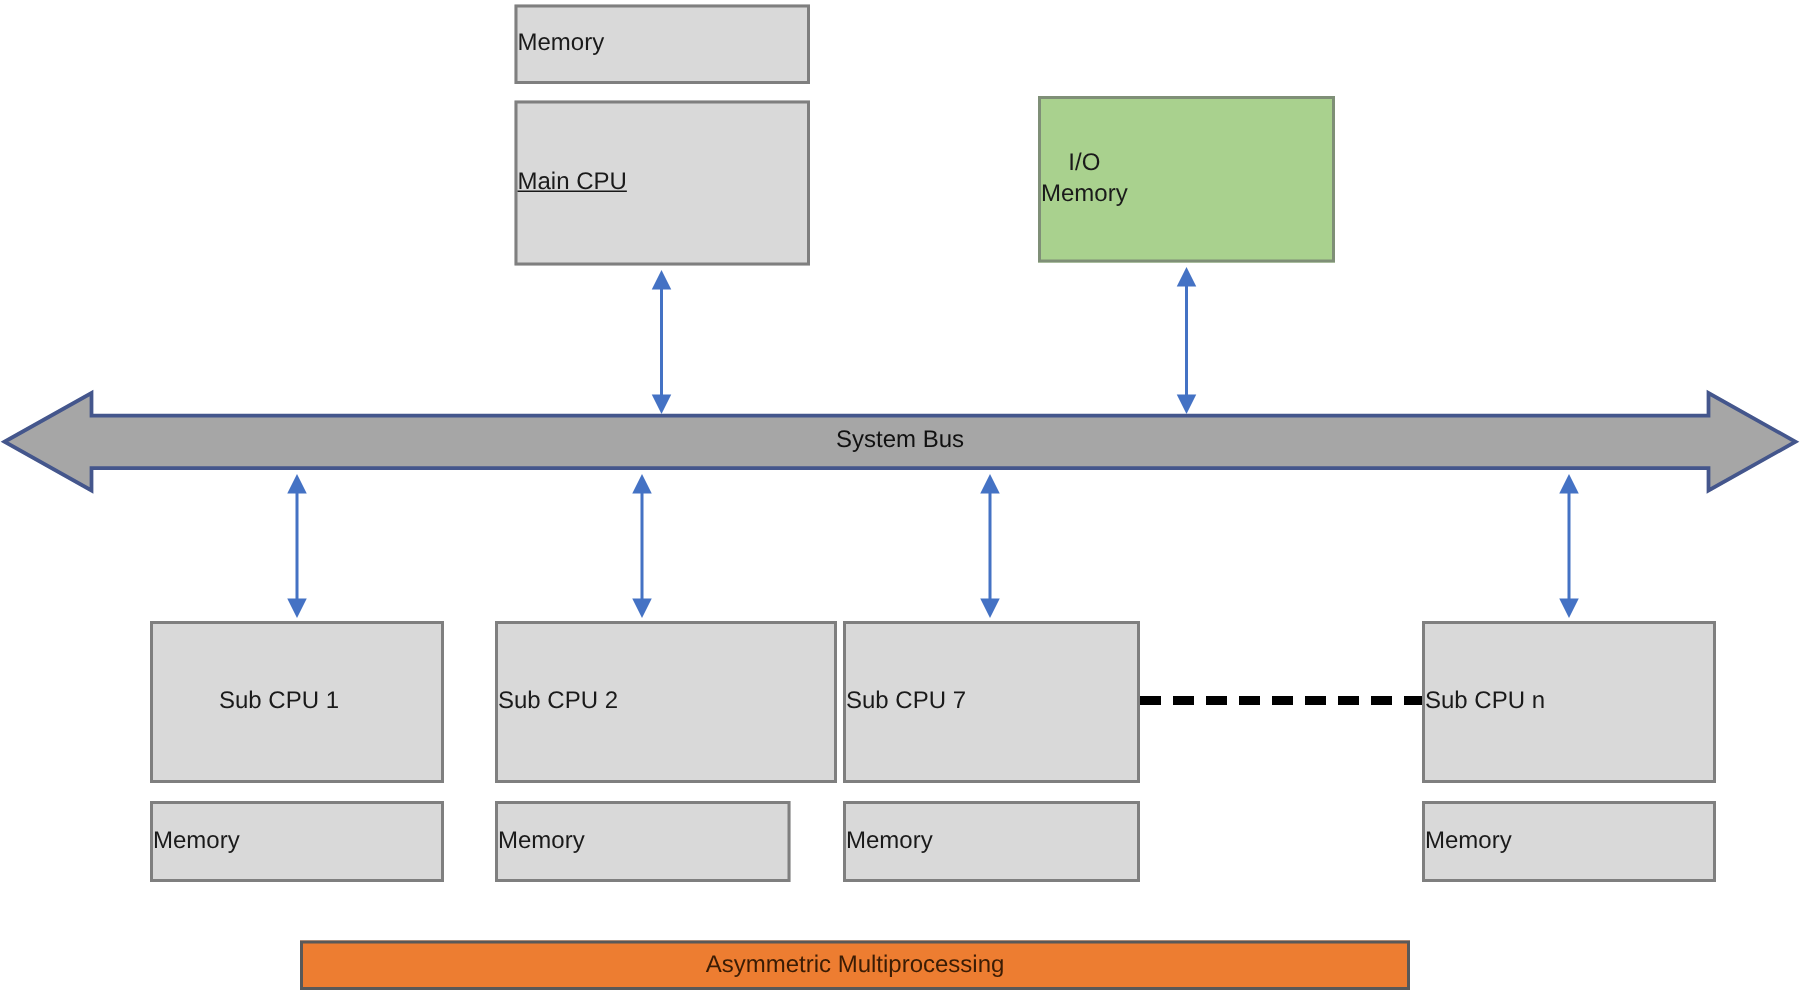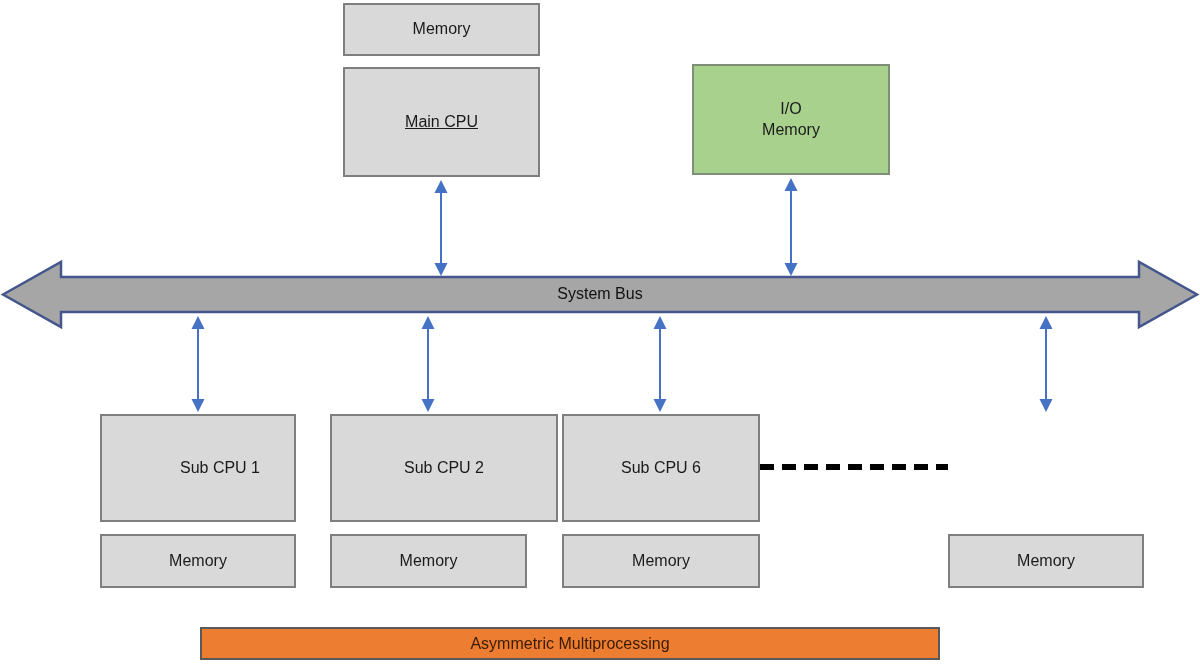--- a/index.html
+++ b/index.html
@@ -15,21 +15,20 @@
     background: #ffffff;
     overflow: hidden;
   }
   .box {
     position: absolute;
     background: #d9d9d9;
     border: 2px solid #7f7f7f;
     box-sizing: border-box;
     display: flex;
     align-items: center;
-    justify-content: center;
     color: #1a1a1a;
     font-size: 16px;
     text-align: center;
     white-space: pre-line;
     line-height: 1.3;
   }
   .box.green {
     background: #a9d18e;
     border-color: #7f8f77;
   }
@@ -116,21 +115,24 @@
     <polygon points="11,97 4.5,84 17.5,84" fill="#4472c4"></polygon>
   </svg>
 
   <div class="box" style="left:100px; top:414px; width:196px; height:108px;padding-left:44px;">
     <span>Sub CPU 1</span>
   </div>
   <div class="box" style="left:330px; top:414px; width:228px; height:108px;">
     <span>Sub CPU 2</span>
   </div>
   <div class="box" style="left:562px; top:414px; width:198px; height:108px;">
-    <span>Sub CPU 6</span>
+    <span>Sub CPU 7</span>
+  </div>
+  <div class="box" style="left:948px; top:414px; width:196px; height:108px;">
+    <span>Sub CPU n</span>
   </div>
 
   <svg class="abs" style="left:760px; top:463px;" width="188" height="8">
     <line x1="0" y1="4" x2="188" y2="4" stroke="#000000" stroke-width="6" stroke-dasharray="14,8"></line>
   </svg>
 
   <div class="box" style="left:100px; top:534px; width:196px; height:54px;">
     <span>Memory</span>
   </div>
   <div class="box" style="left:330px; top:534px; width:197px; height:54px;">

